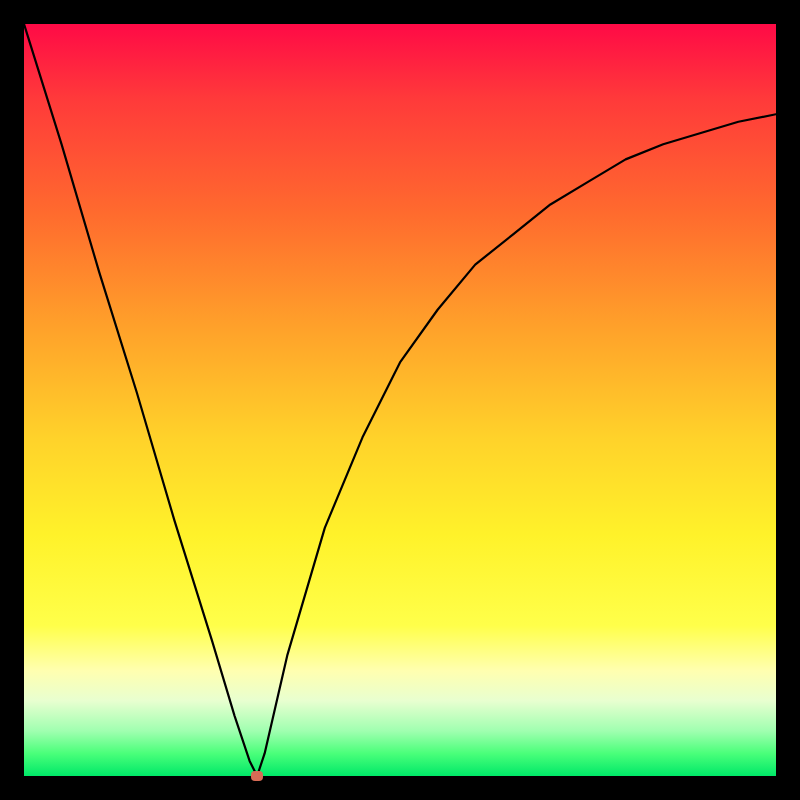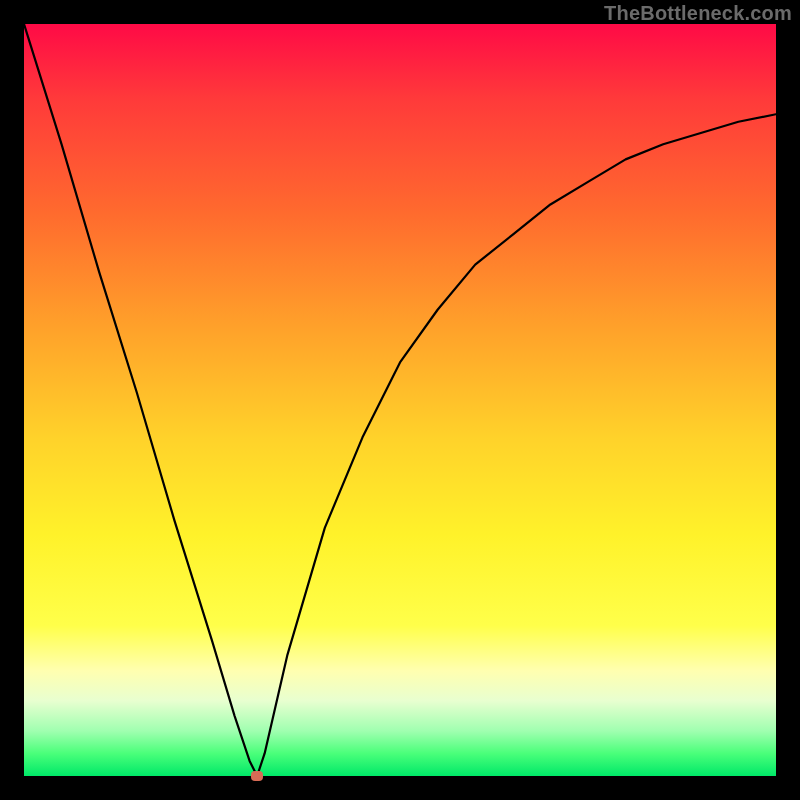--- a/index.html
+++ b/index.html
@@ -52,20 +52,19 @@
     font-size: 20px;
     font-weight: 600;
     color: #6b6b6b;
     letter-spacing: 0.2px;
   }
 </style>
 </head>
 <body>
 
 <div class="frame">
-  <div class="watermark">TheBottleneck.com</div>
   <div class="plot-area">
     <svg class="curve" viewBox="0 0 752 752" preserveAspectRatio="none">
       <path id="curve-path" fill="none" stroke="#000" stroke-width="2.2" stroke-linejoin="round" stroke-linecap="round" d="M0.00 0.00 L37.60 120.32 L75.20 248.16 L112.80 368.48 L150.40 496.32 L188.00 616.64 L210.56 691.84 L225.60 736.96 L233.12 752.00 L240.64 729.44 L263.20 631.68 L300.80 503.84 L338.40 413.60 L376.00 338.40 L413.60 285.76 L451.20 240.64 L488.80 210.56 L526.40 180.48 L564.00 157.92 L601.60 135.36 L639.20 120.32 L676.80 109.04 L714.40 97.76 L752.00 90.24"></path>
     </svg>
     <div id="marker" class="marker" style="left: 233.12px; top: 752px; background: rgb(216, 107, 86);"></div>
   </div>
 </div>
 
 </body></html>

